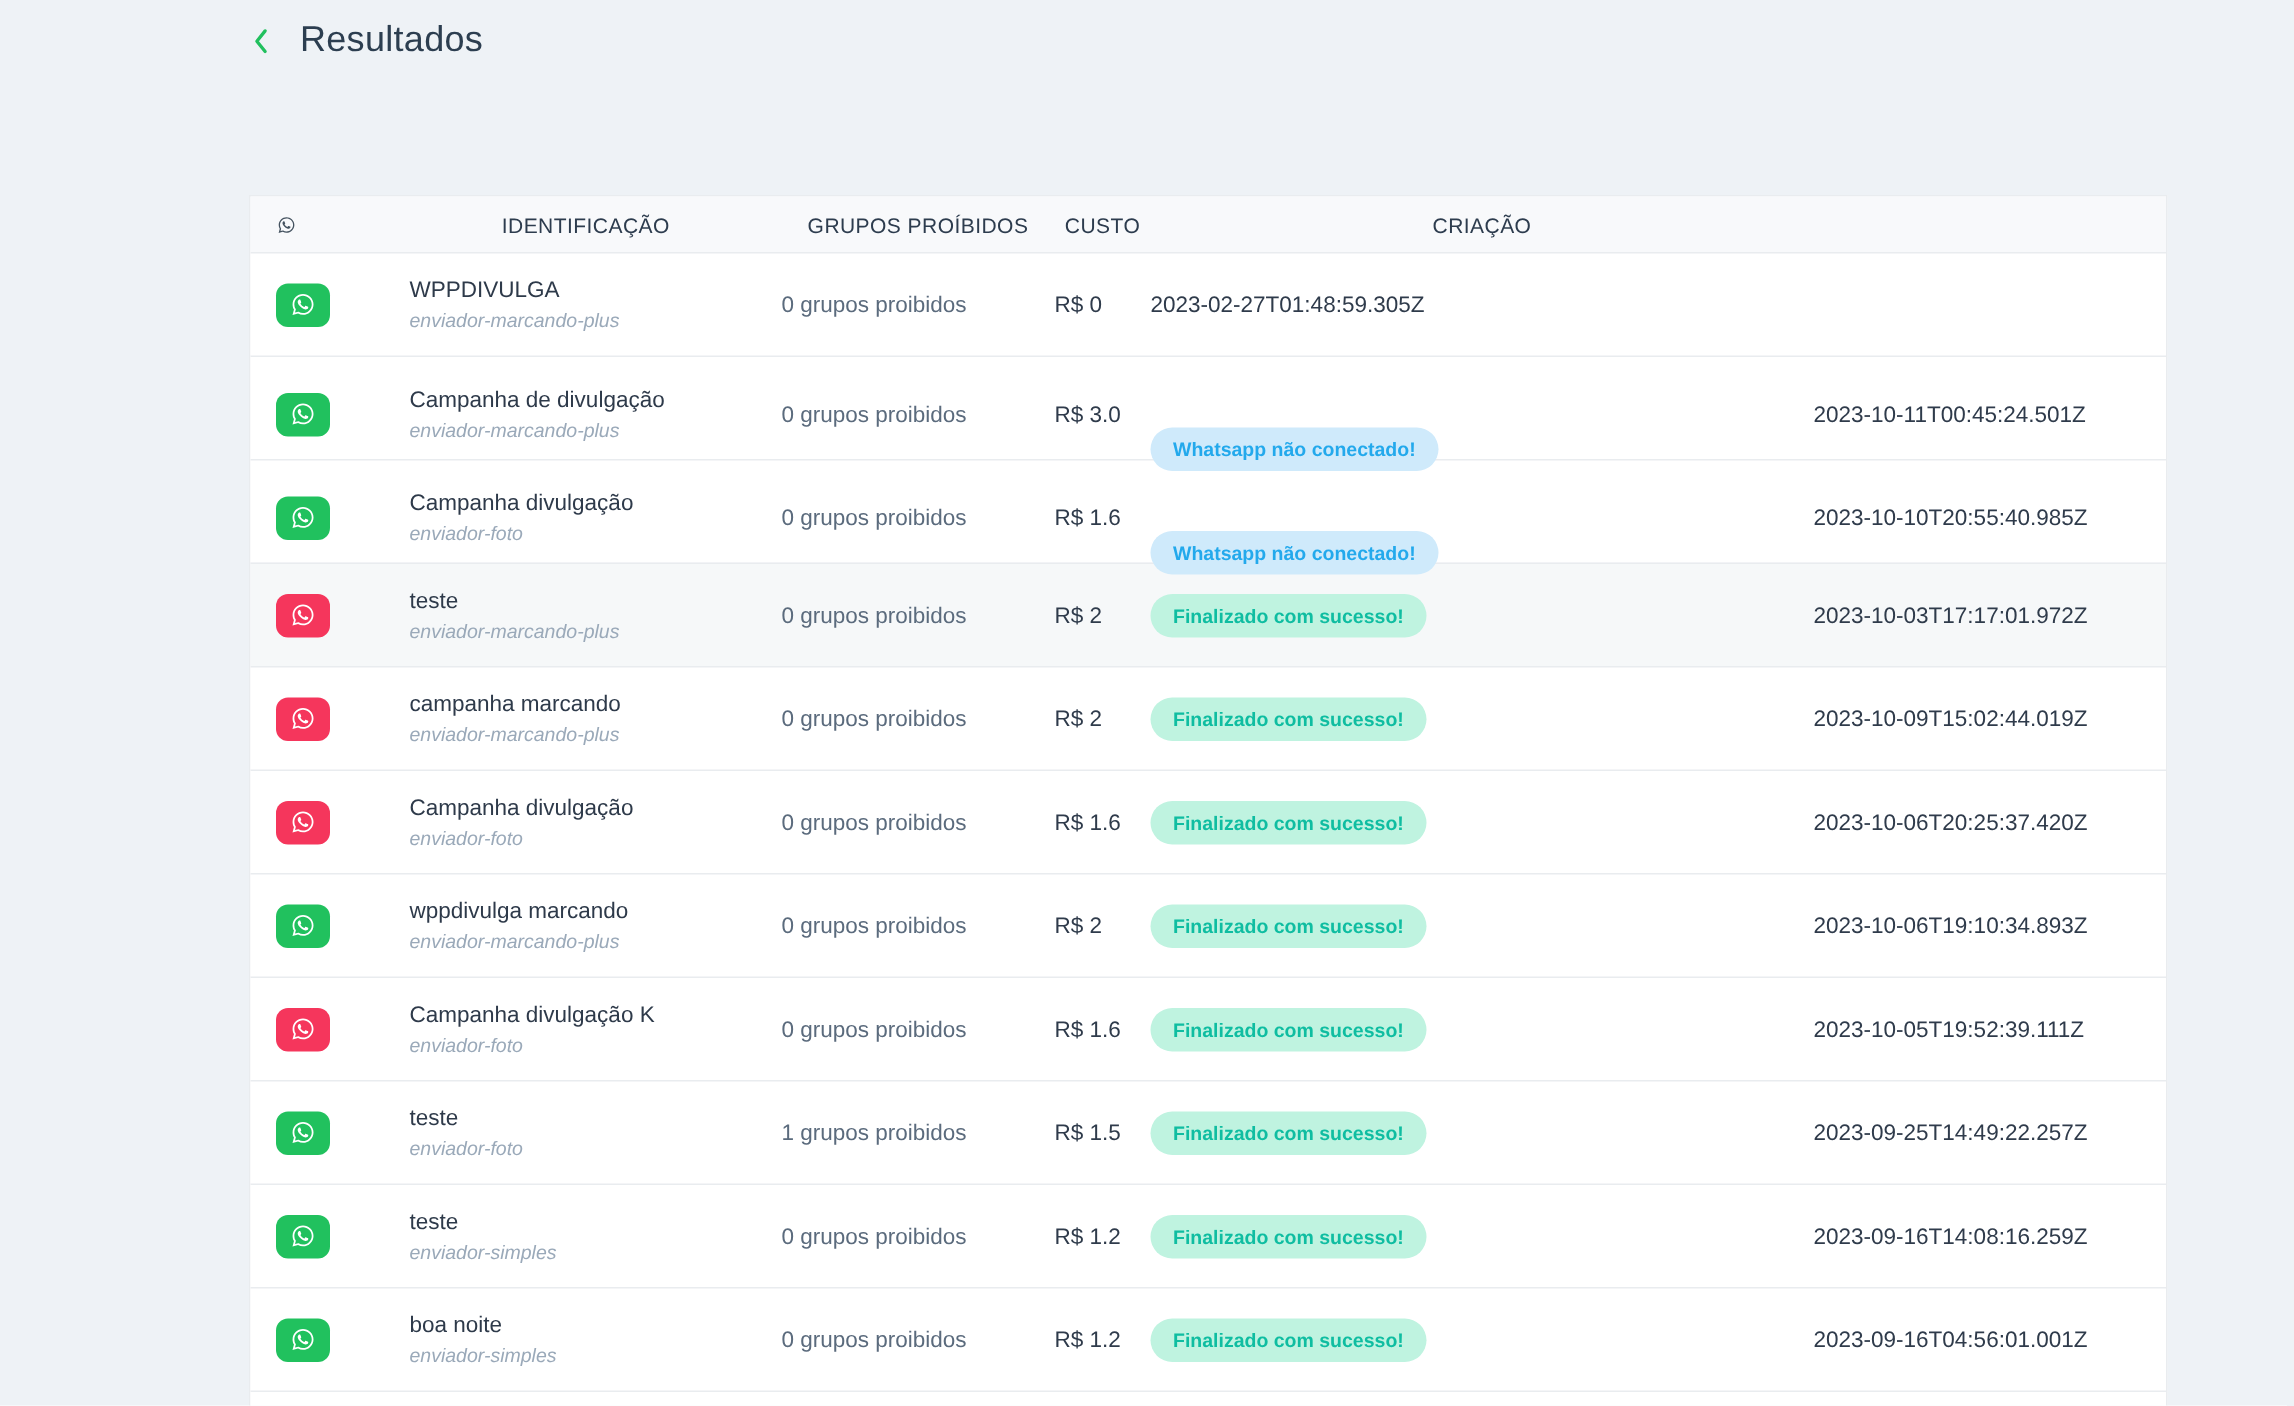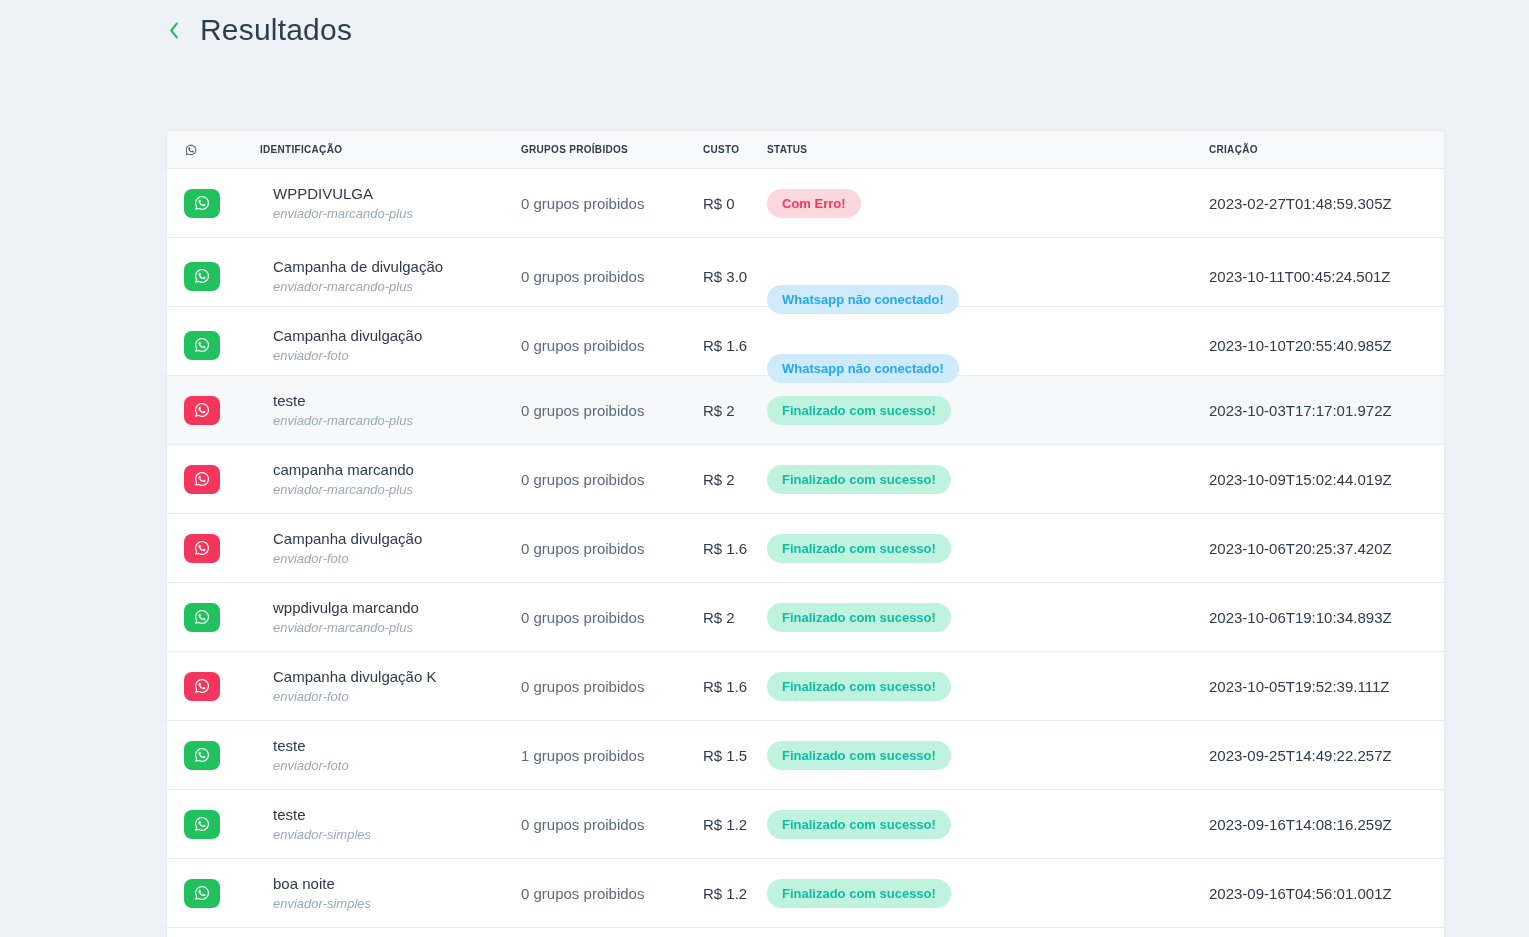--- a/index.html
+++ b/index.html
@@ -33,39 +33,39 @@
   
   .page-header{
     position:absolute;left:162px;top:13px;
     display:flex;align-items:center;gap:14px;
   }
   .back-btn{
     width:24px;height:26px;display:flex;align-items:center;justify-content:center;
     background:none;border:none;cursor:pointer;padding:0;
   }
   .page-title{
-    font-size:30px;font-weight:500;color:var(--title-text);letter-spacing:.2px;
+    font-size:24px;font-weight:500;color:var(--title-text);letter-spacing:.2px;
   }
   
   .results-table{
     position:absolute;left:166px;top:130px;width:1279px;
     background:var(--table-bg);
     border:1px solid var(--table-border);
   }
   .grid-row{
     display:grid;
     grid-template-columns:93px 261px 182px 64px 442px 233px;
     align-items:center;
   }
   .thead{
     height:37px;background:var(--header-row-bg);
   }
   .th{
-    font-size:10px;font-weight:700;color:var(--header-text);
-    letter-spacing:.3px;text-transform:uppercase;
+    font-size:14px;font-weight:400;color:var(--header-text);
+    letter-spacing:.3px;text-transform:uppercase;text-align:center;
   }
   .th-icon{padding-left:18px;display:flex;align-items:center;color:#44525f;}
   .row{
     height:69px;border-top:1px solid var(--table-border);background:var(--table-bg);
   }
   .row.highlighted{background:#f6f8f9;}
   .icon-cell{padding-left:17px;}
   .wa-btn{
     width:36px;height:29px;border:none;border-radius:8px;cursor:pointer;
     display:flex;align-items:center;justify-content:center;color:#ffffff;
@@ -114,44 +114,40 @@
     <div class="th th-icon">
       <span style="display:flex;">
         <svg width="12" height="12">
             <use href="#wa-glyph"></use>
           </svg>
       </span>
     </div>
     <div class="th">IDENTIFICAÇÃO</div>
     <div class="th">GRUPOS PROÍBIDOS</div>
     <div class="th">CUSTO</div>
-    <div class="th">STATUS</div>
     <div class="th">CRIAÇÃO</div>
   </div>
 
   <div>
   <div class="grid-row row">
     <div class="icon-cell">
       <button class="wa-btn icon-green">
         <span style="display:flex;">
           <svg width="16" height="16">
                 <use href="#wa-glyph"></use>
               </svg>
         </span>
       </button>
     </div>
     <div class="ident-cell">
       <span class="row-name">WPPDIVULGA</span>
       <span class="row-sender">enviador-marcando-plus</span>
     </div>
     <div class="groups-cell">0 grupos proibidos</div>
     <div class="cost-cell">R$ 0</div>
-    <div>
-      <span class="badge badge-error">Com Erro!</span>
-    </div>
     <div class="created-cell">2023-02-27T01:48:59.305Z</div>
   </div>
 
   <div class="grid-row row">
     <div class="icon-cell">
       <button class="wa-btn icon-green">
         <span style="display:flex;">
           <svg width="16" height="16">
                 <use href="#wa-glyph"></use>
               </svg>

